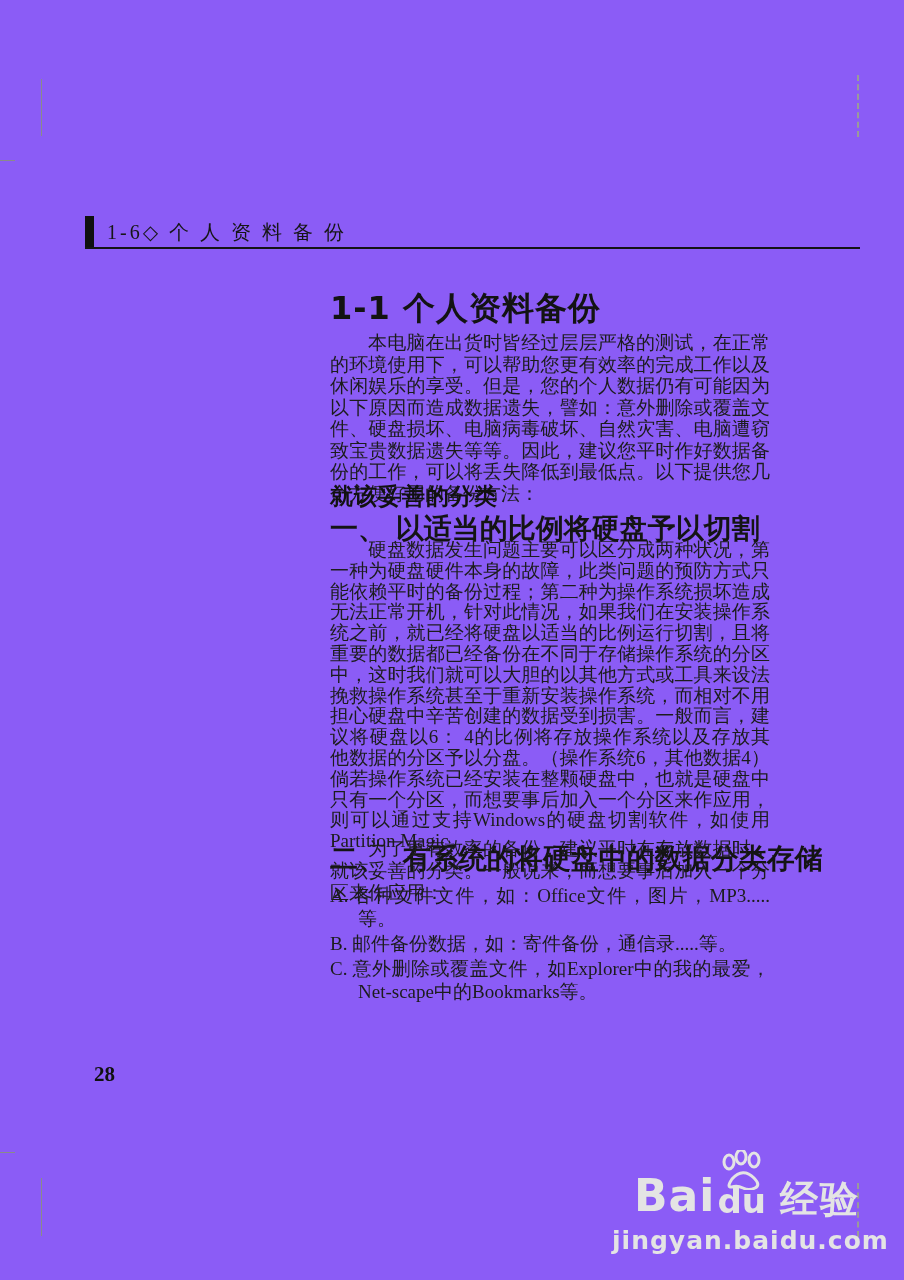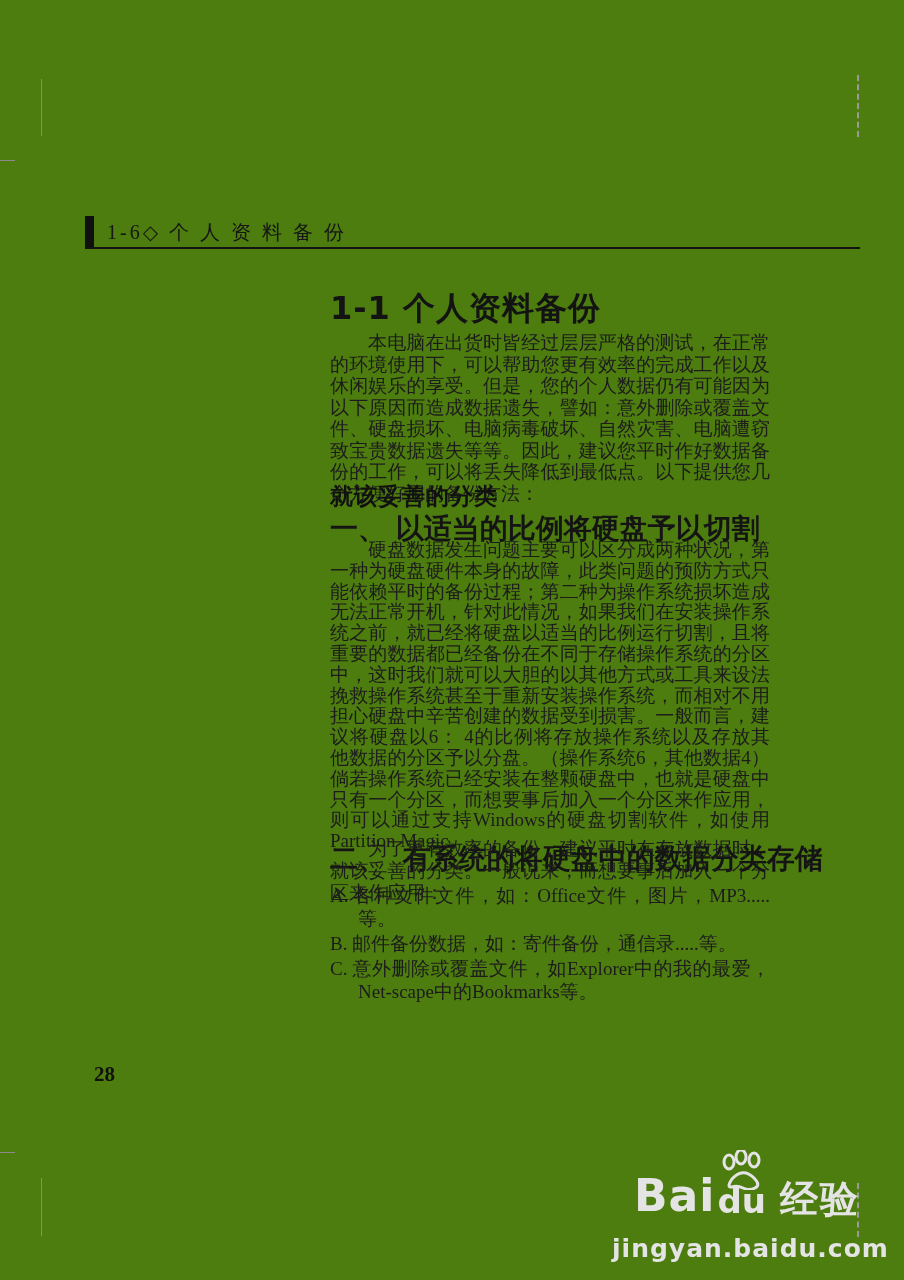--- a/index.html
+++ b/index.html
@@ -1,20 +1,20 @@
 <!DOCTYPE html>
 <html><head>
 <meta charset="utf-8">
 <style>
   * { margin:0; padding:0; box-sizing:border-box; }
   html,body { background:#ffffff; }
   .page {
     position:relative;
     width:904px; height:1280px;
-    background:#4d7c0f;
+    background:#8b5cf6;
     font-family:"Liberation Serif","DejaVu Serif",serif;
     color:#1c1c1c;
     overflow:hidden;
   }
 
   
   .mark { position:absolute; background:#8a8a8a; }
   .mark-tl-v { left:41px; top:79px;  width:1px;  height:57px; }
   .mark-l-h  { left:0;    top:160px; width:15px; height:1px;  }
   .mark-bl-h { left:0;    top:1152px;width:15px; height:1px;  }
@@ -88,21 +88,21 @@
     position:absolute; left:612px; top:1152px; width:270px;
     color:#e4e4e4; text-align:center; user-select:none;
     font-family:"DejaVu Sans","Liberation Sans",sans-serif;
   }
   .wm-row { display:flex; align-items:flex-end; justify-content:center; height:66px; }
   .wm-bai { font-size:44px; font-weight:bold; line-height:1; letter-spacing:1px; }
   .wm-du-wrap { position:relative; margin:0 2px; }
   .wm-paw { position:absolute; left:2px; top:-34px; }
   .wm-du { font-size:34px; font-weight:bold; line-height:1; }
   .wm-cn { font-size:38px; font-weight:bold; line-height:1; margin-left:12px; letter-spacing:2px; }
-  .wm-url { font-size:25px; font-weight:bold; margin-top:16px; letter-spacing:1px; }
+  .wm-url { font-size:25px; font-weight:bold; margin-top:8px; letter-spacing:1px; }
 </style>
 </head>
 <body>
 
 <div class="page">
 
   <div class="mark mark-tl-v"></div>
   <div class="mark mark-l-h"></div>
   <div class="dashmark mark-tr-v"></div>
   <div class="mark mark-bl-h"></div>

